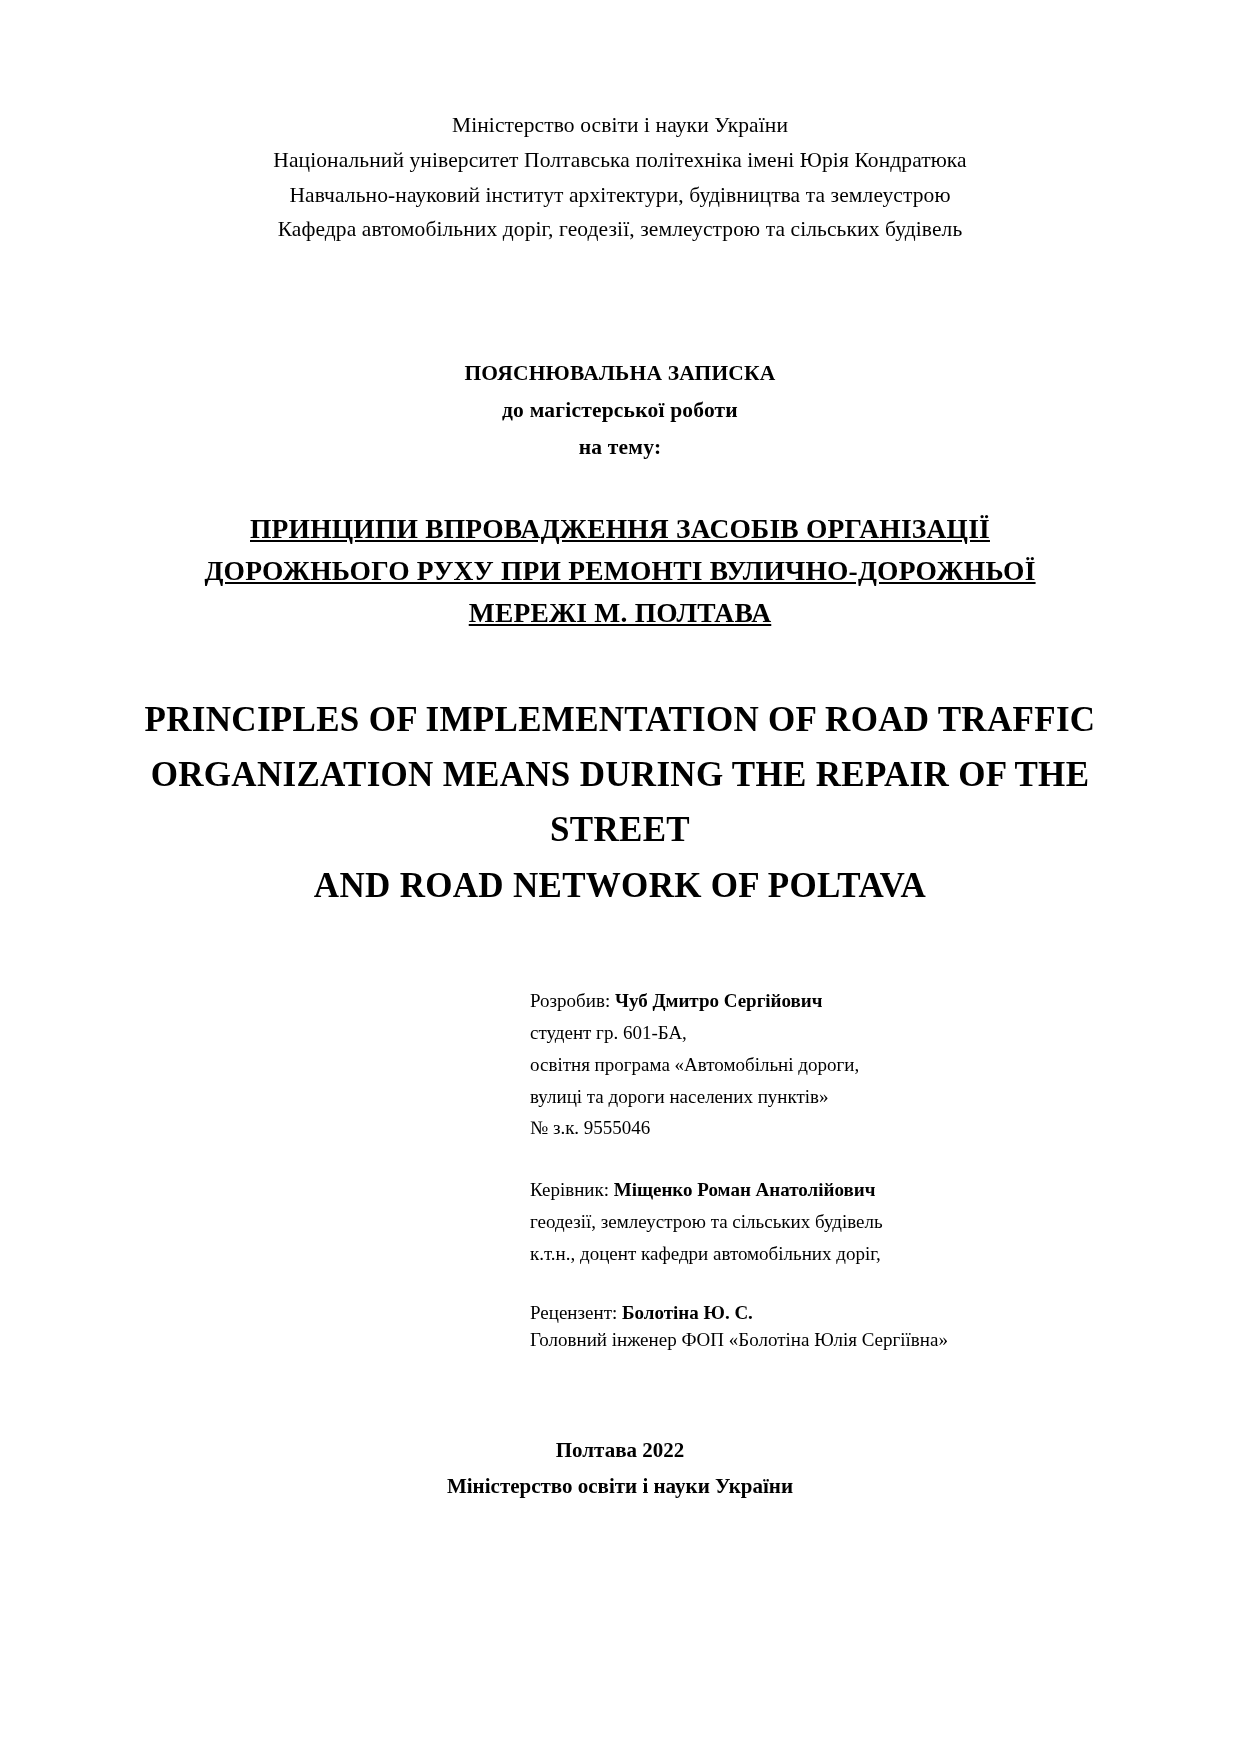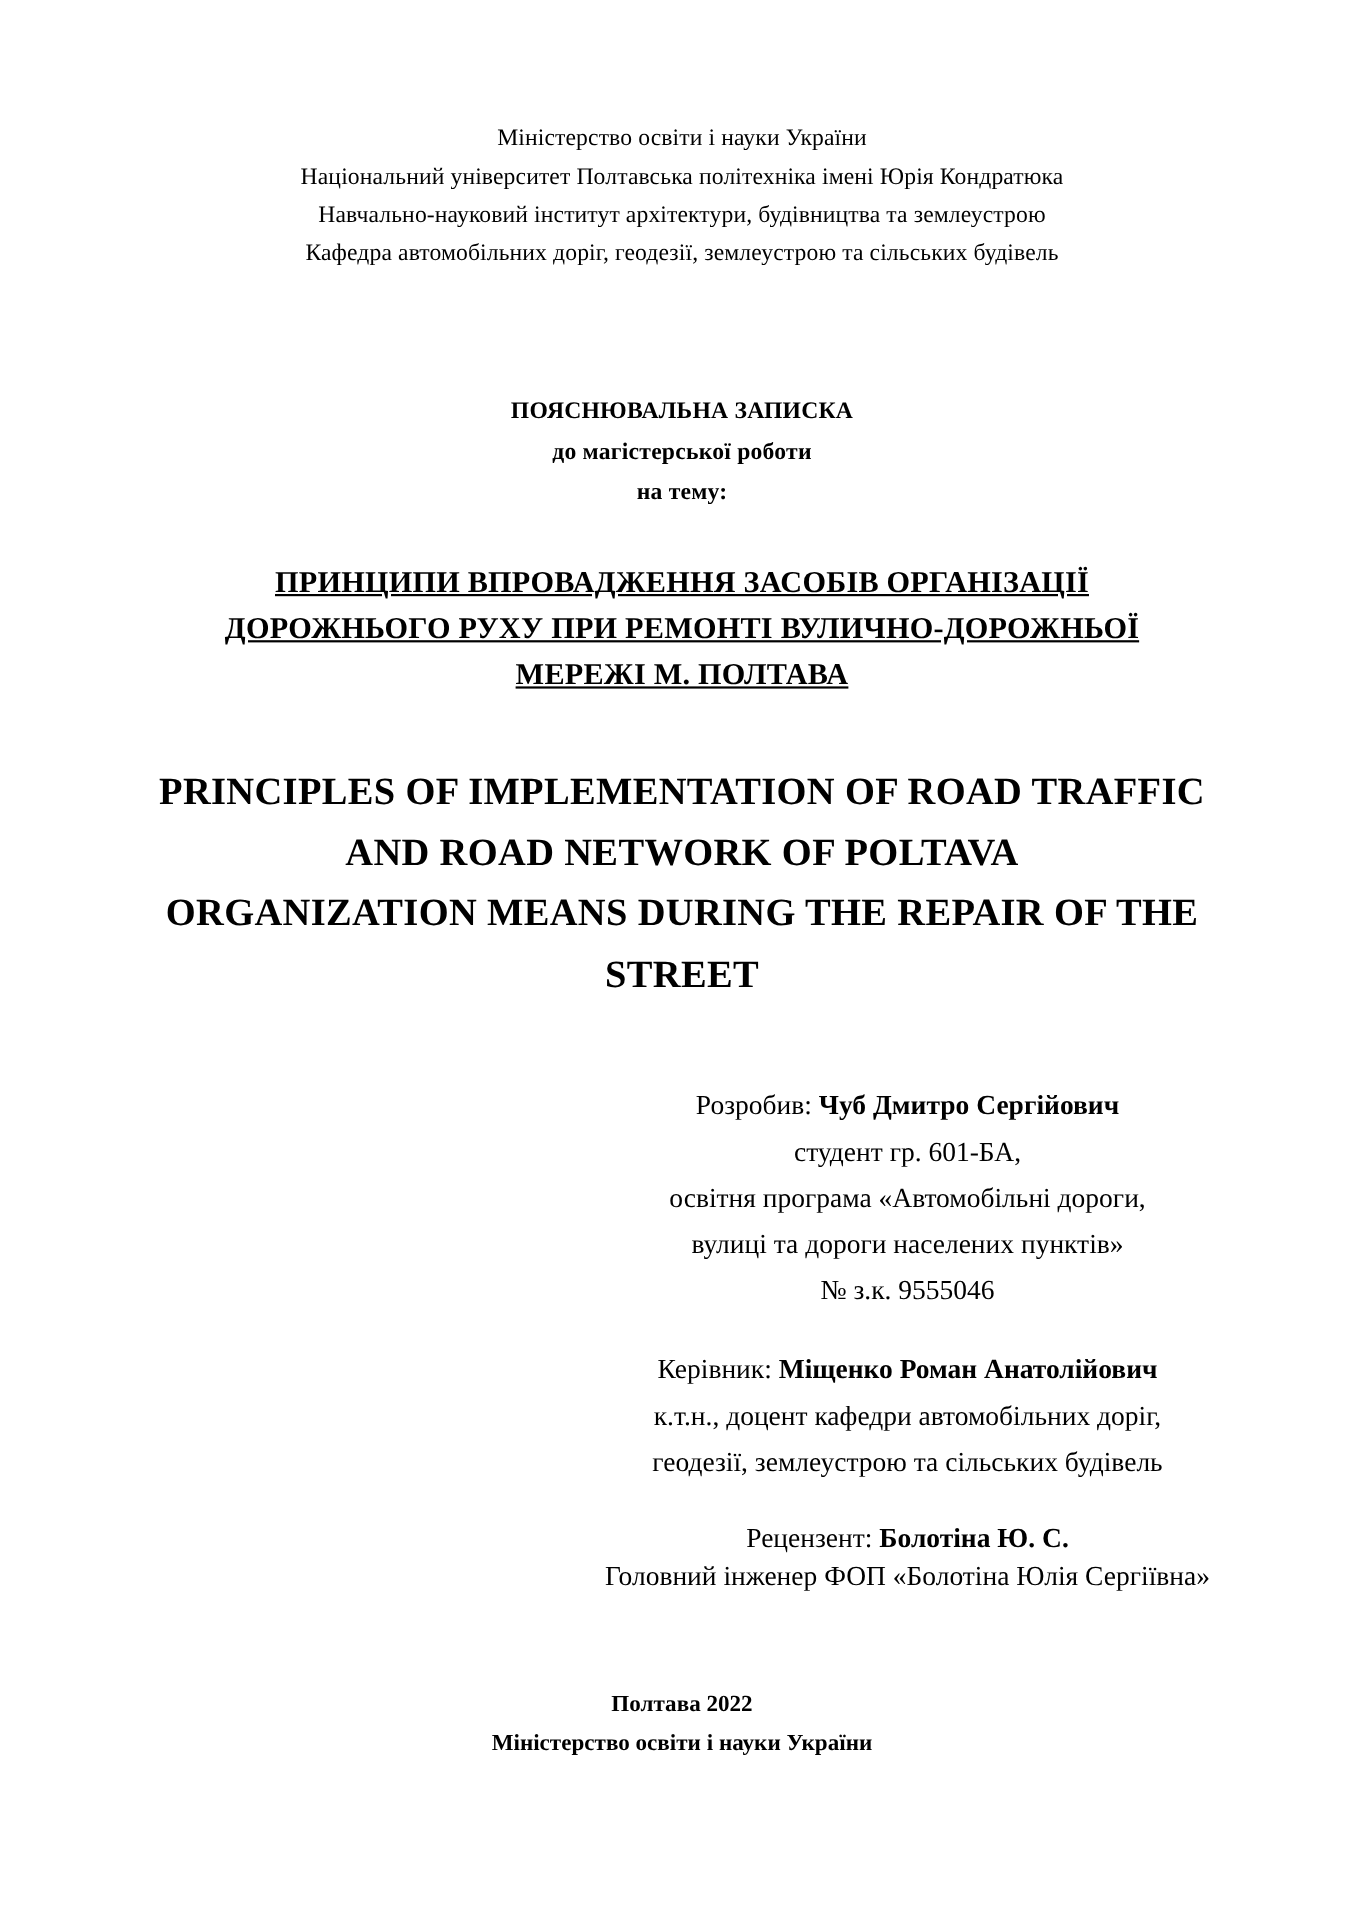--- a/index.html
+++ b/index.html
@@ -57,23 +57,23 @@
   .title-en {
     font-size: 35px;
     font-weight: bold;
     line-height: 1.58;
     letter-spacing: 0.3px;
   }
   .title-en .tline { display: block; }
 
   .people {
     margin-left: 410px;
-    font-size: 25px;
+    font-size: 19px;
     line-height: 1.68;
-    text-align: center;
+    text-align: left;
   }
   .person {
     margin-bottom: 30px;
   }
   .person:last-child { margin-bottom: 0; }
   .person .pl { display: block; }
   .person .strong { font-weight: bold; }
   .person.tight { line-height: 1.42; }
 
   .footer {
@@ -110,40 +110,40 @@
   <div class="center title-ua">
     <span class="tline">ПРИНЦИПИ ВПРОВАДЖЕННЯ ЗАСОБІВ ОРГАНІЗАЦІЇ</span>
     <span class="tline">ДОРОЖНЬОГО РУХУ ПРИ РЕМОНТІ ВУЛИЧНО-ДОРОЖНЬОЇ</span>
     <span class="tline">МЕРЕЖІ М. ПОЛТАВА</span>
   </div>
 
   <div class="spacer-3"></div>
 
   <div class="center title-en">
     <span class="tline">PRINCIPLES OF IMPLEMENTATION OF ROAD TRAFFIC</span>
+    <span class="tline">ORGANIZATION MEANS DURING THE REPAIR OF THE STREET</span>
     <span class="tline">AND ROAD NETWORK OF POLTAVA</span>
-    <span class="tline">ORGANIZATION MEANS DURING THE REPAIR OF THE STREET</span>
   </div>
 
   <div class="spacer-4"></div>
 
   <div class="people">
 
     <div class="person">
       <span class="pl"><span>Розробив:</span> <span class="strong">Чуб Дмитро Сергійович</span></span>
       <span class="pl">студент гр. 601-БА,</span>
       <span class="pl">освітня програма «Автомобільні дороги,</span>
       <span class="pl">вулиці та дороги населених пунктів»</span>
       <span class="pl">№ з.к. 9555046</span>
     </div>
 
     <div class="person">
       <span class="pl"><span>Керівник:</span> <span class="strong">Міщенко Роман Анатолійович</span></span>
+      <span class="pl">геодезії, землеустрою та сільських будівель</span>
       <span class="pl">к.т.н., доцент кафедри автомобільних доріг,</span>
-      <span class="pl">геодезії, землеустрою та сільських будівель</span>
     </div>
 
     <div class="person tight">
       <span class="pl"><span>Рецензент:</span> <span class="strong">Болотіна Ю. С.</span></span>
       <span class="pl">Головний інженер ФОП «Болотіна Юлія Сергіївна»</span>
     </div>
 
   </div>
 
   <div class="footer">

